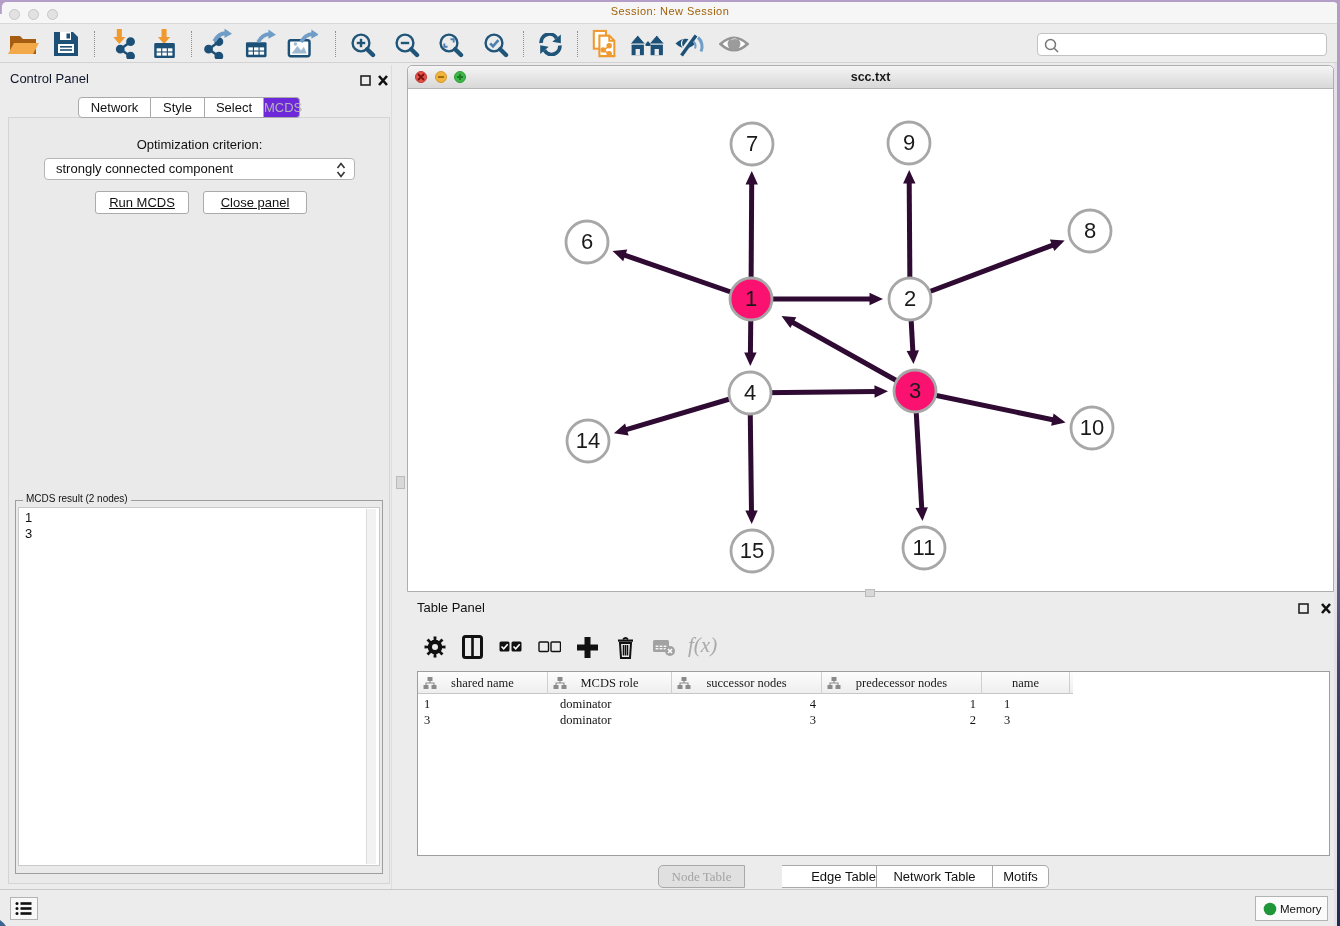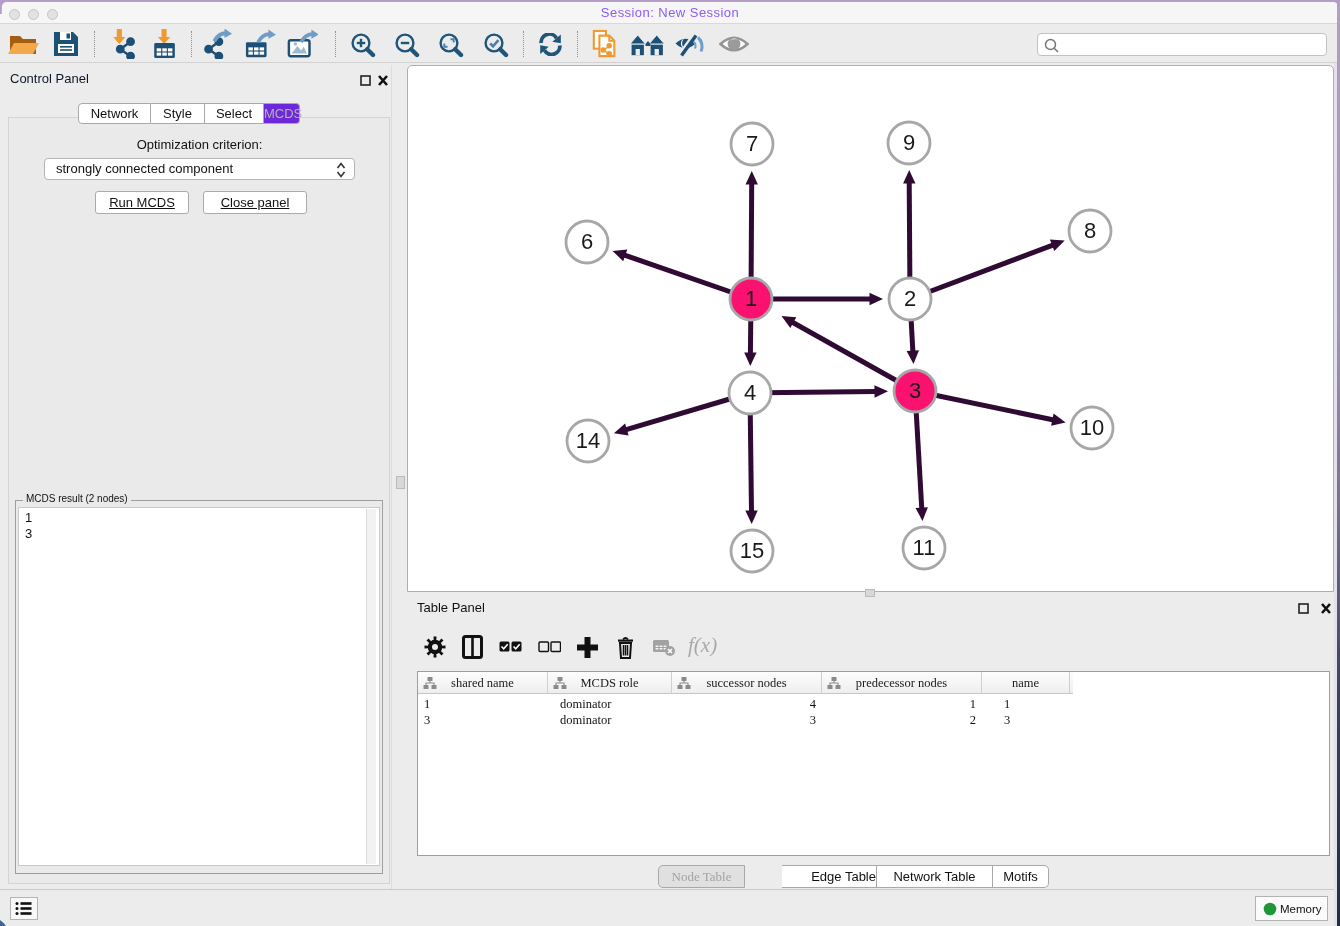--- a/index.html
+++ b/index.html
@@ -2,28 +2,28 @@
 <html><head>
 <meta charset="utf-8">
 <style>
 * { margin:0; padding:0; box-sizing:border-box; }
 html,body { width:1340px; height:926px; overflow:hidden; }
 body { font-family:"Liberation Sans", sans-serif; background:#ececec; position:relative; }
 .abs { position:absolute; }
 #topline { left:0; top:0; width:1340px; height:2px; background:#b49dc6; }
 #titlebar { left:0; top:2px; width:1340px; height:22px; background:#f6f6f6; border-bottom:1px solid #d8d8d8; }
 .tl { position:absolute; top:6.5px; width:11px; height:11px; border-radius:50%; background:#e2e2e2; border:1px solid #c6c6c6; }
-#title { left:0; top:5px; width:1340px; text-align:center; font-size:13px; letter-spacing:0.45px; color:#8b5cf6; }
+#title { left:0; top:5px; width:1340px; text-align:center; font-size:11px; letter-spacing:0.45px; color:#a16207; }
 #toolbar { left:0; top:25px; width:1340px; height:38px; background:#ececec; border-bottom:1px solid #d2d2d2; }
 .sep { position:absolute; top:31px; height:26px; width:0; border-left:1px dotted #8f8f8f; }
 #searchbox { left:1037px; top:33px; width:290px; height:23px; background:#fff; border:1px solid #c2c2c2; border-radius:4px; }
 
 #cp-title { left:10px; top:71px; font-size:13px; color:#0f172a; }
 #cp-content { left:8px; top:117px; width:382px; height:767px; background:#eaeaea; border:1px solid #d4d4d4; }
-.tab { position:absolute; top:97px; height:21px; border:1px solid #a9a9a9; background:#fff; font-size:13px; color:#111; text-align:center; line-height:20px;margin-top:6px; }
+.tab { position:absolute; top:97px; height:21px; border:1px solid #a9a9a9; background:#fff; font-size:13px; color:#111; text-align:center; line-height:20px; }
 #opt-label { left:0px; top:137px; width:399px; text-align:center; font-size:13px; color:#111; }
 #combo { left:44px; top:158px; width:311px; height:22px; background:#fff; border:1px solid #b5b5b5; border-radius:4px; font-size:13px; color:#111; line-height:20px; padding-left:11px; }
 .btn { position:absolute; top:191px; height:23px; background:#fff; border:1px solid #ababab; border-radius:3px; font-size:13px; color:#111; text-align:center; line-height:21px;text-decoration:underline; }
 #groupbox { left:15px; top:500px; width:368px; height:374px; border:1px solid #9e9e9e; }
 #grouptitle { left:23px; top:493px; font-size:10px; color:#111; background:#eaeaea; padding:0 3px; }
 #resultarea { left:18px; top:507px; width:362px; height:359px; background:#fff; border:1px solid #c9c9c9; font-size:13px; color:#111; line-height:16px; padding:2px 0 0 6px; }
 #resultscroll { left:366px; top:509px; width:10px; height:355px; background:#f2f2f2; border-left:1px solid #ddd; }
 
 #vsplit-handle { left:396px; top:476px; width:9px; height:13px; background:#d8d8d8; border:1px solid #bbb; }
 
@@ -229,20 +229,35 @@
 <div class="btn" style="left:95px;width:94px;">Run MCDS</div>
 <div class="btn" style="left:203px;width:104px;">Close panel</div>
 <div id="groupbox" class="abs"></div>
 <div id="resultarea" class="abs">1<br>3</div>
 <div id="resultscroll" class="abs"></div>
 <div id="grouptitle" class="abs">MCDS result (2 nodes)</div>
 <div class="abs" style="left:391px;top:65px;width:1px;height:824px;background:#dddddd;"></div>
 <div id="vsplit-handle" class="abs"></div>
 
 <div id="netwin" class="abs">
+  <div id="nettitle" class="abs">
+    <div class="tl2" style="left:7px;background:#e3524b;border:1px solid #c33a33;"></div>
+    <div class="tl2" style="left:27px;background:#f2b33d;border:1px solid #d6992a;"></div>
+    <div class="tl2" style="left:46px;background:#3cb748;border:1px solid #2d9c38;"></div>
+    <svg style="position:absolute;left:9px;top:7px;" width="8" height="8" viewBox="0 0 8 8">
+        <path d="M1 1 L7 7 M7 1 L1 7" stroke="#7e120d" stroke-width="1.8"></path>
+      </svg>
+    <svg style="position:absolute;left:29px;top:7px;" width="8" height="8" viewBox="0 0 8 8">
+        <path d="M1 4 L7 4" stroke="#96670a" stroke-width="1.8"></path>
+      </svg>
+    <svg style="position:absolute;left:48px;top:7px;" width="8" height="8" viewBox="0 0 8 8">
+        <path d="M1 4 L7 4 M4 1 L4 7" stroke="#1c7a26" stroke-width="1.8"></path>
+      </svg>
+    <div id="netname" class="abs">scc.txt</div>
+  </div>
   <svg id="graph" style="position:absolute;left:0;top:23px;" width="925" height="502" viewBox="0 0 925 502">
   <g stroke="#2f0a33" stroke-width="5" fill="none">
         <line x1="343" y1="210" x2="343.7" y2="94.0"></line>
         <line x1="343" y1="210" x2="215.8" y2="165.8"></line>
         <line x1="343" y1="210" x2="463.0" y2="210.0"></line>
         <line x1="343" y1="210" x2="342.4" y2="265.0"></line>
         <line x1="502" y1="210" x2="501.2" y2="93.0"></line>
         <line x1="502" y1="210" x2="645.5" y2="155.8"></line>
         <line x1="502" y1="210" x2="504.9" y2="263.1"></line>
         <line x1="507" y1="302" x2="384.0" y2="233.0"></line>

